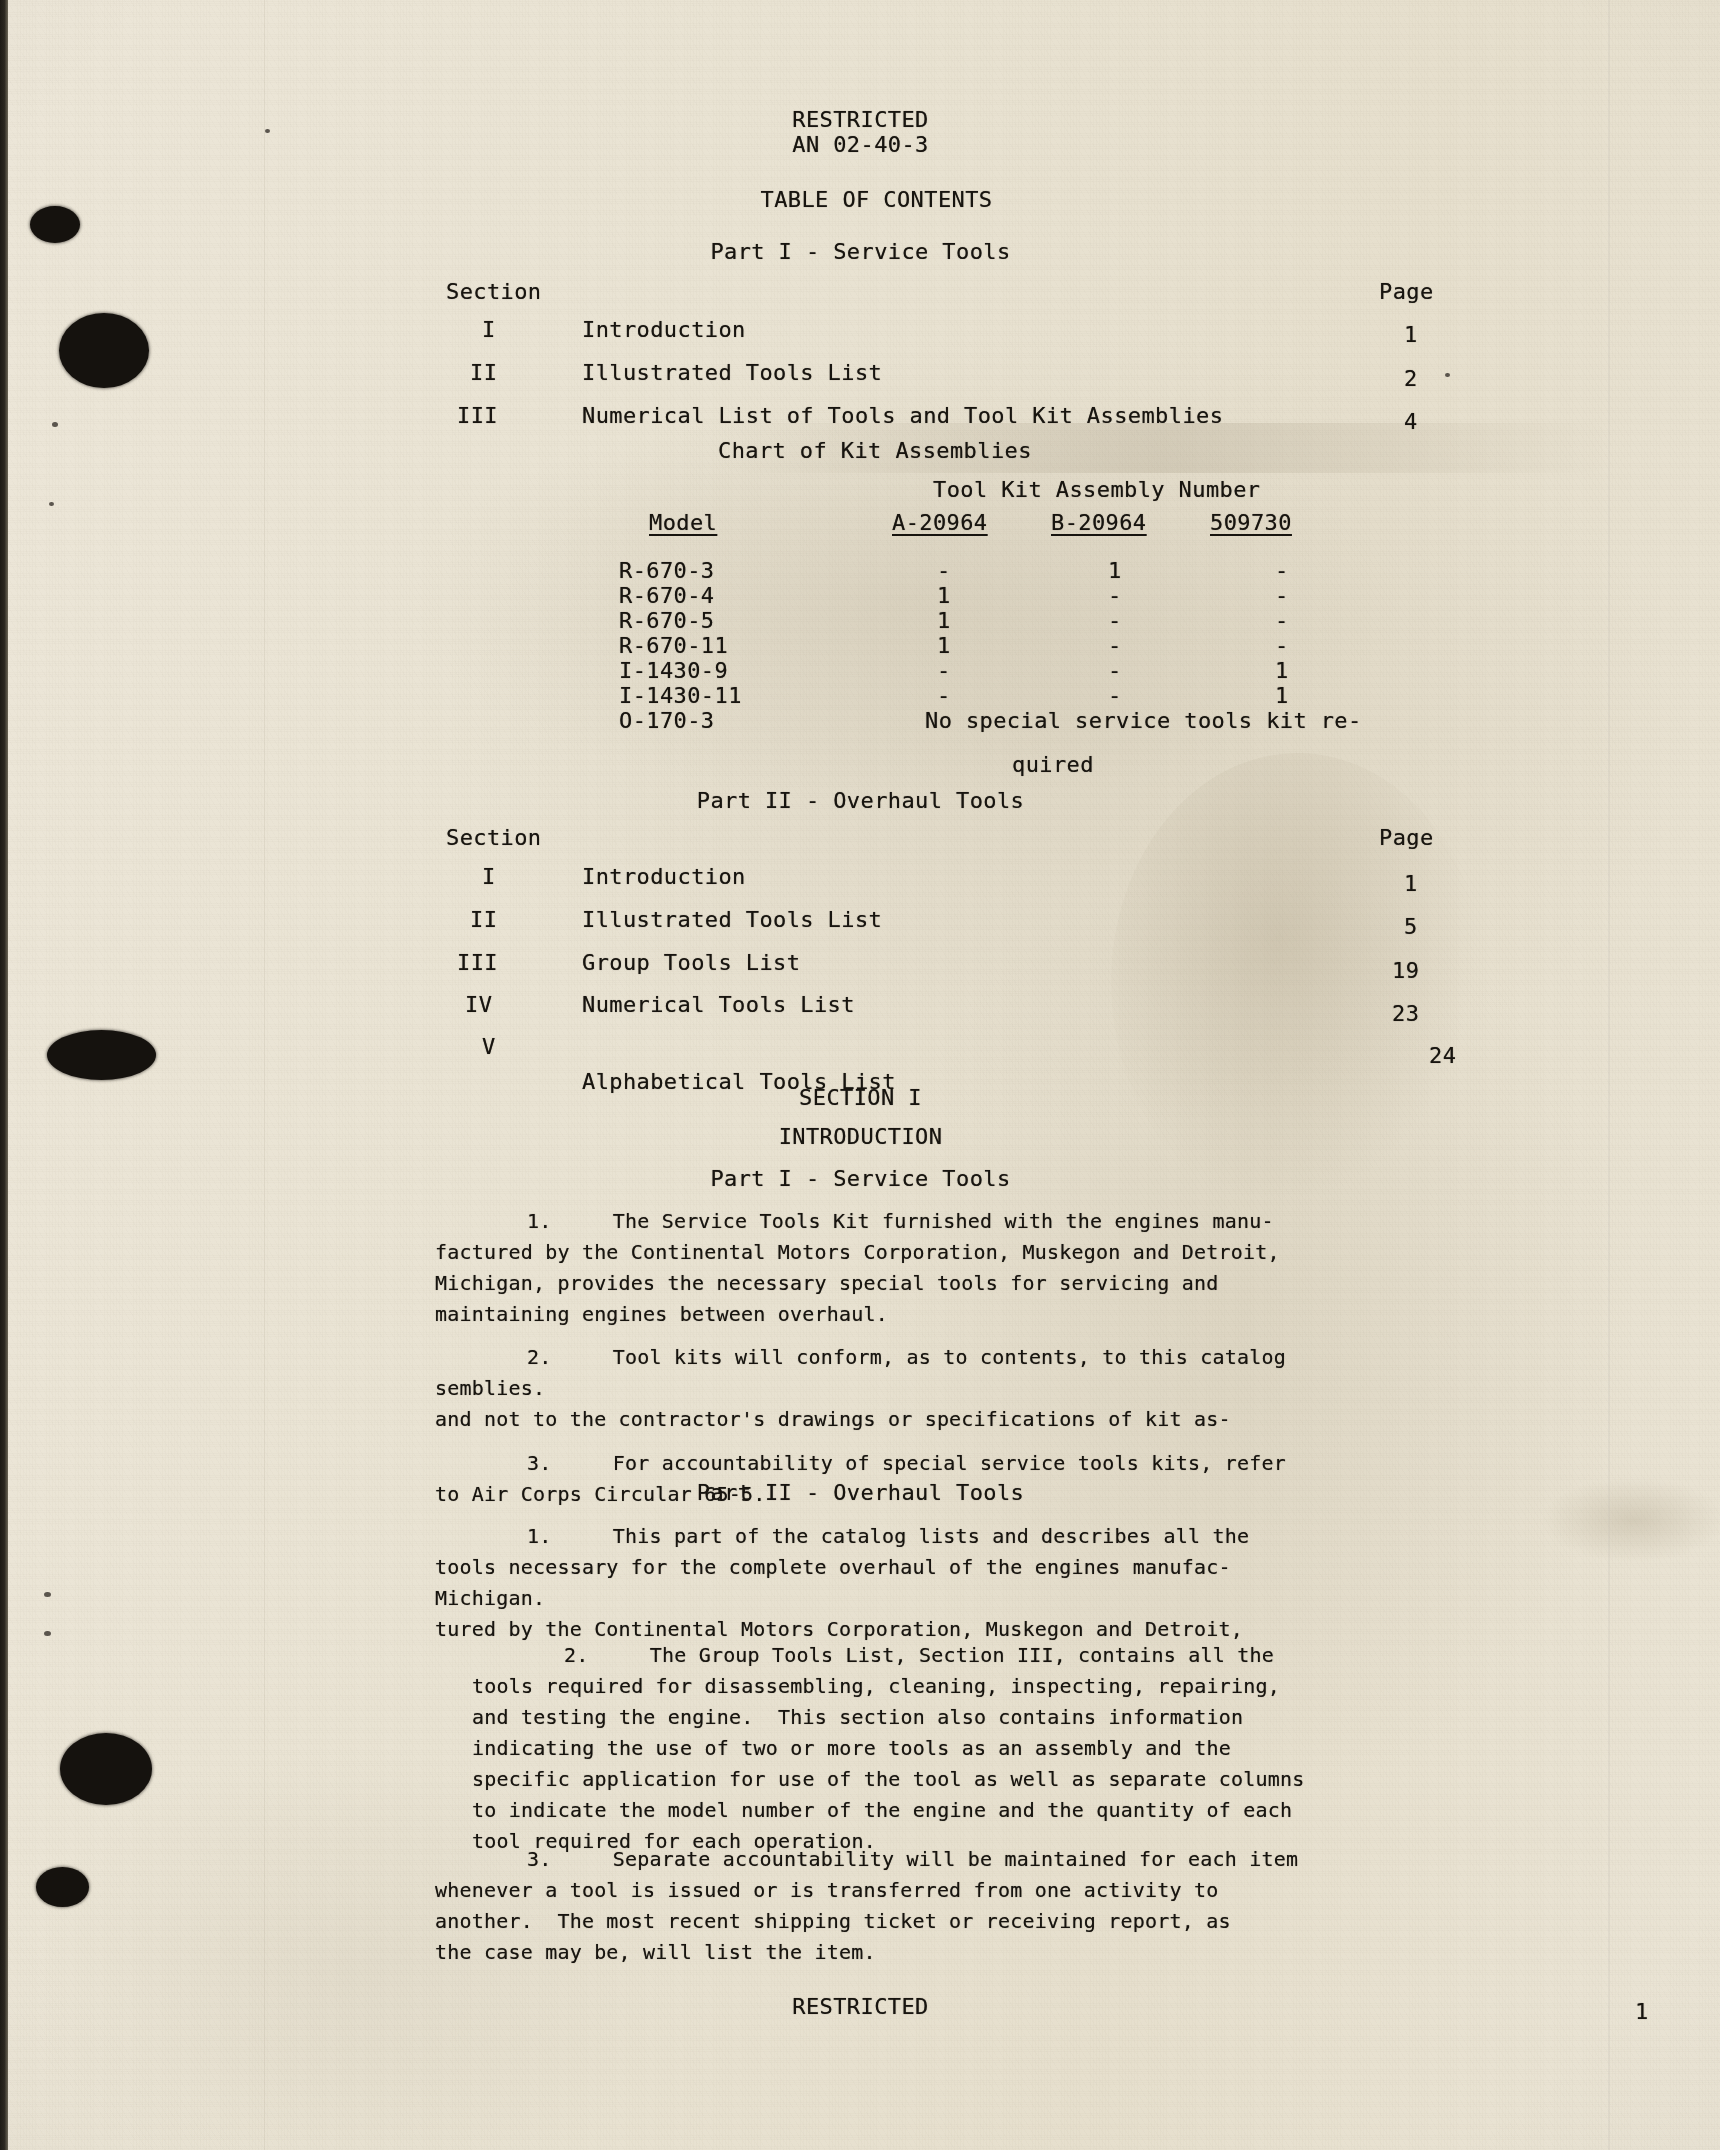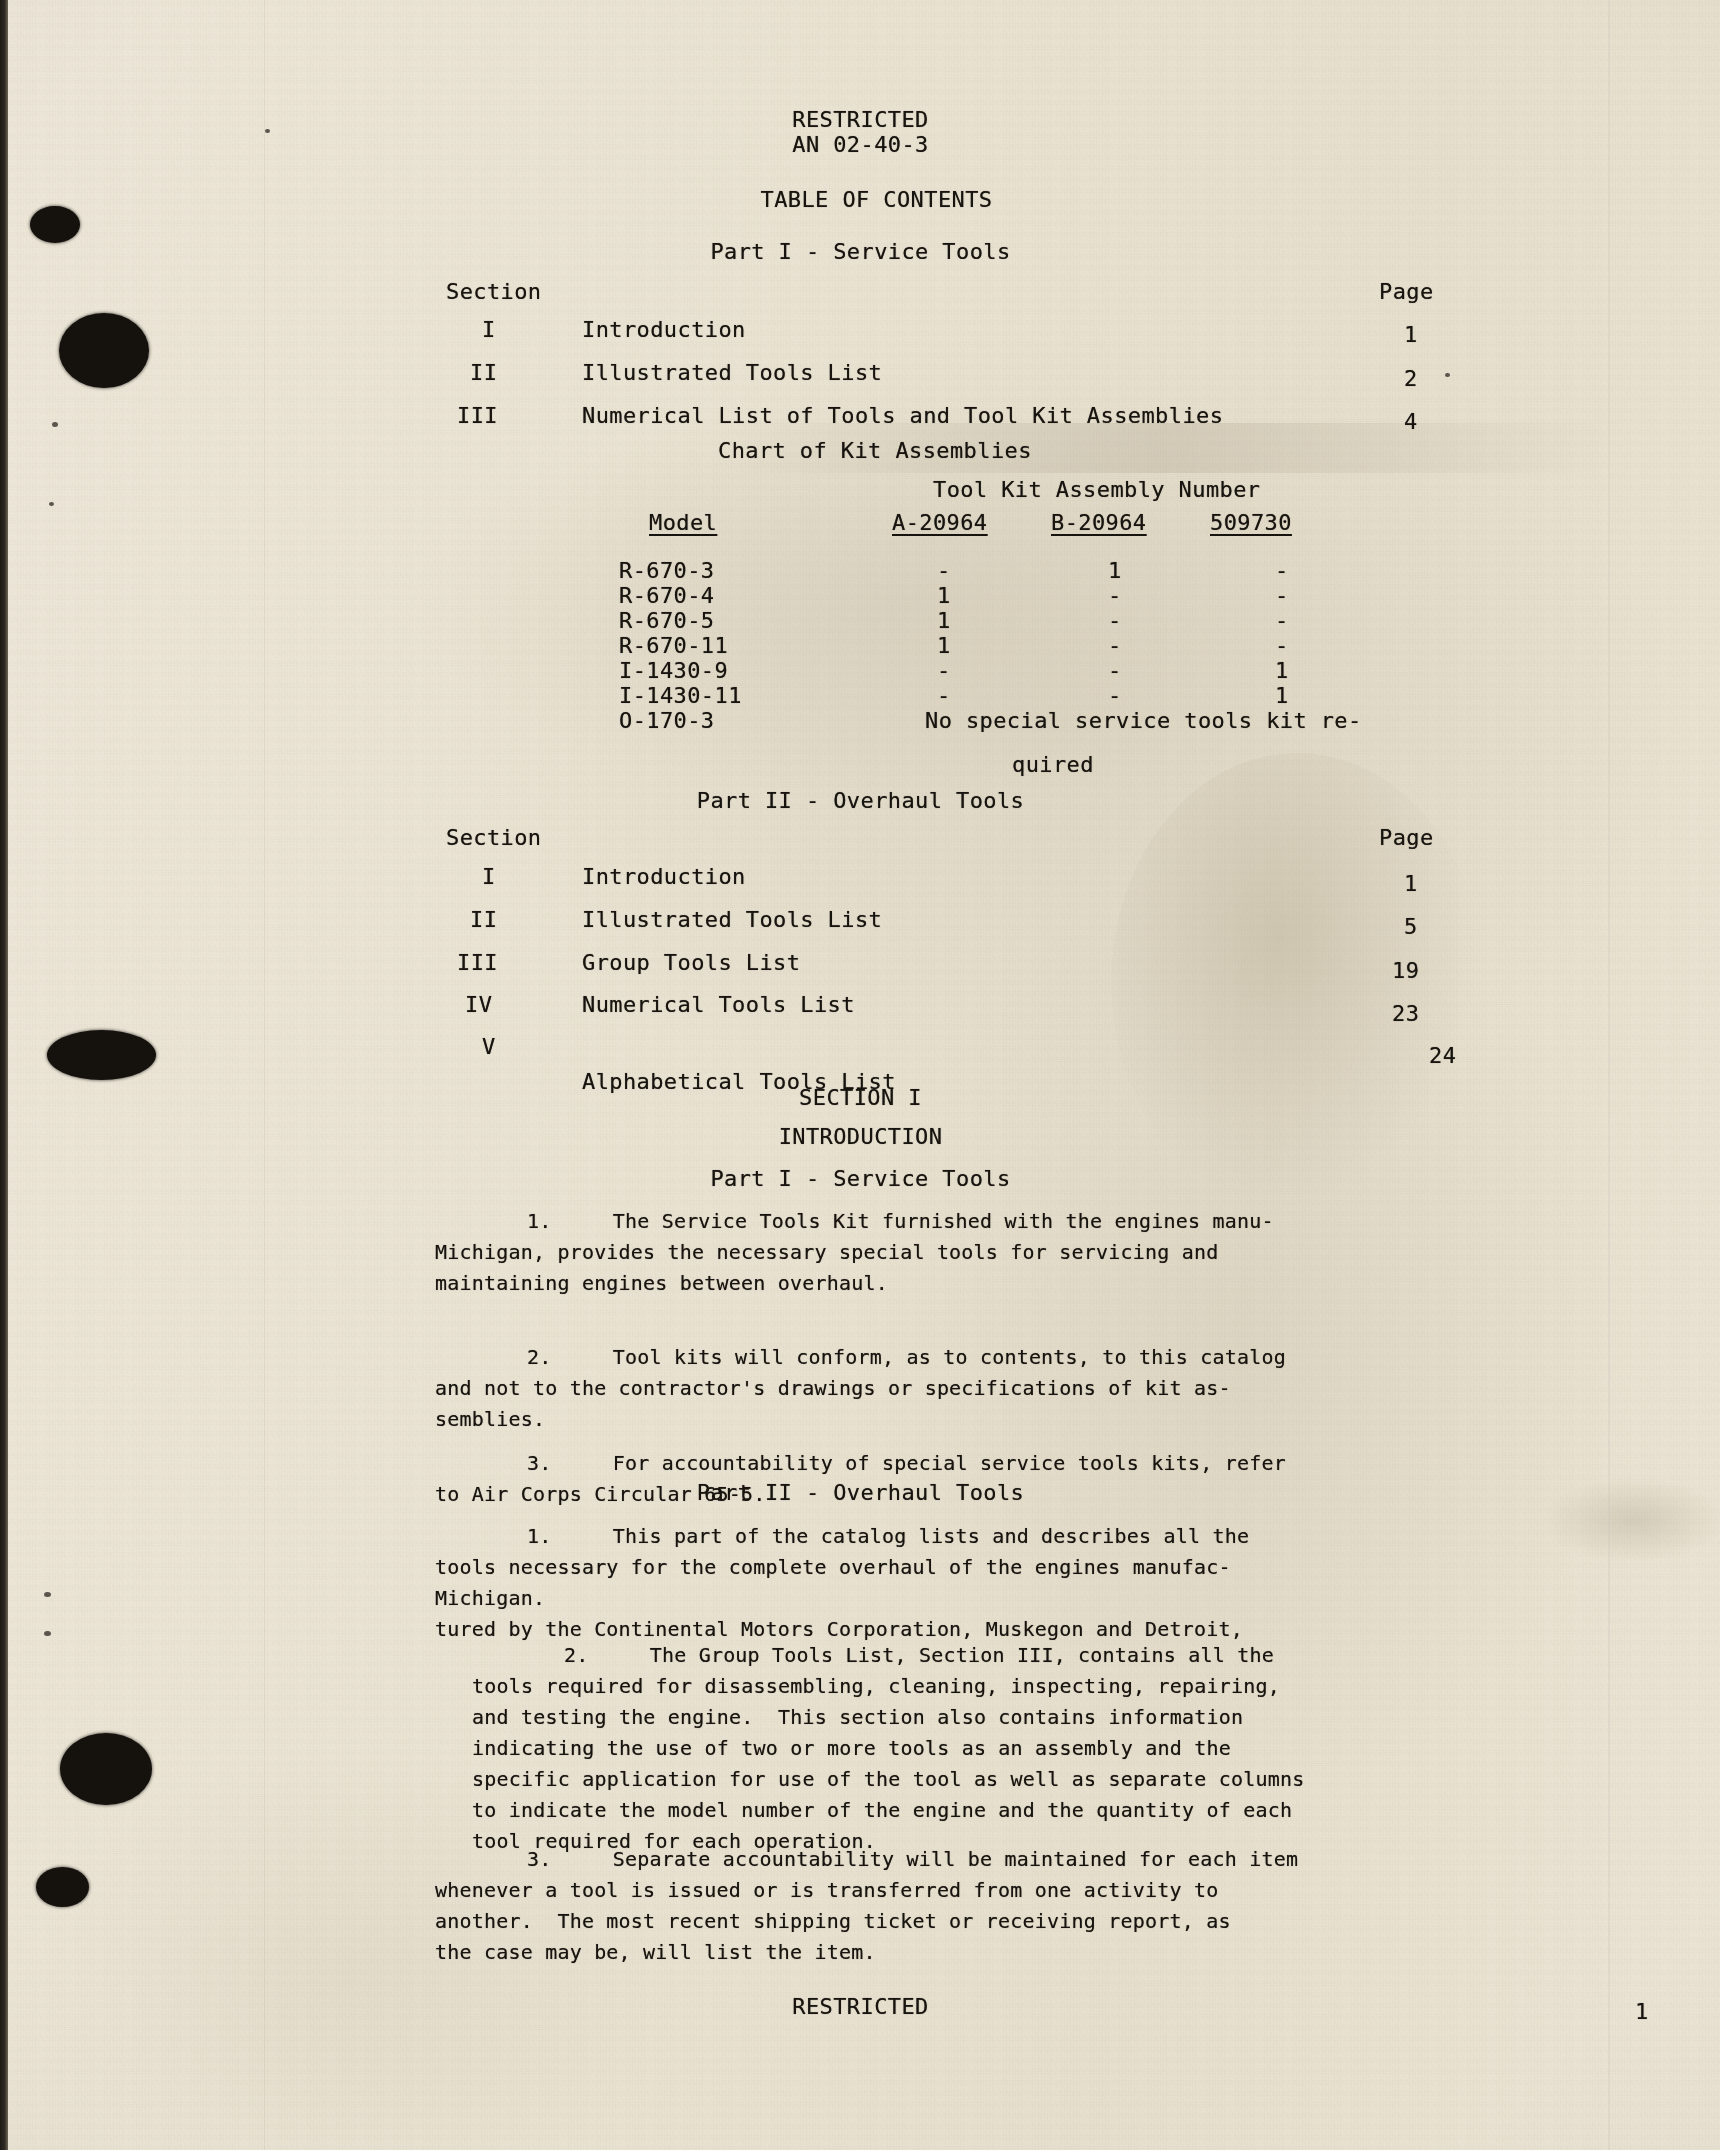--- a/index.html
+++ b/index.html
@@ -223,28 +223,29 @@
     <div class="t" style="left:582px;top:1032px;margin-top:35px;">Alphabetical Tools List</div>
     <div class="t" style="left:1392px;top:1041px;margin-left:37px;">24</div>
   </div>
 
   <div class="t ctr" style="top:1083px;">SECTION I</div>
   <div class="t ctr" style="top:1122px;">INTRODUCTION</div>
   <div class="t ctr" style="top:1164px;">Part I - Service Tools</div>
 
   <div class="blk" style="left:435px;top:1206px;">
     <div class="ln" style="text-indent:92px;">1.     The Service Tools Kit furnished with the engines manu-</div>
+    <div class="ln">factured by the Continental Motors Corporation, Muskegon and Detroit,</div>
     <div class="ln">Michigan, provides the necessary special tools for servicing and</div>
     <div class="ln">maintaining engines between overhaul.</div>
   </div>
 
   <div class="blk" style="left:435px;top:1342px;">
     <div class="ln" style="text-indent:92px;">2.     Tool kits will conform, as to contents, to this catalog</div>
+    <div class="ln">semblies.</div>
     <div class="ln">and not to the contractor's drawings or specifications of kit as-</div>
-    <div class="ln">semblies.</div>
   </div>
 
   <div class="blk" style="left:435px;top:1448px;">
     <div class="ln" style="text-indent:92px;">3.     For accountability of special service tools kits, refer</div>
     <div class="ln">to Air Corps Circular 65-5.</div>
   </div>
 
   <div class="t ctr" style="top:1478px;">Part II - Overhaul Tools</div>
 
   <div class="blk" style="left:435px;top:1521px;">

